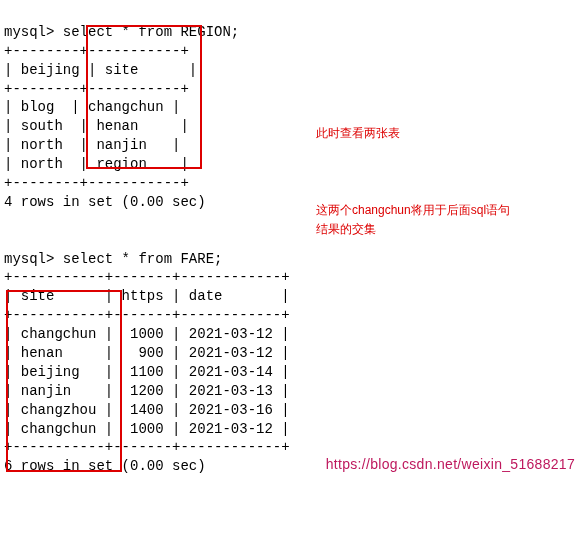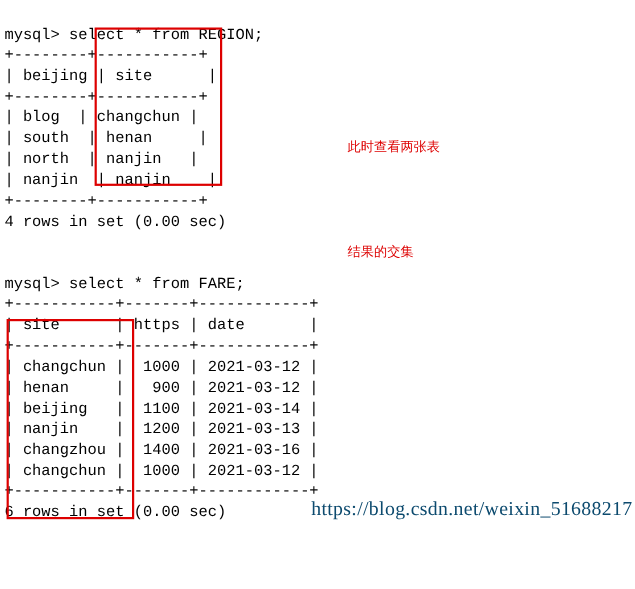--- a/index.html
+++ b/index.html
@@ -28,40 +28,40 @@
     color: #d00;
     font-family: "SimSun", "Microsoft YaHei", sans-serif;
     font-size: 12px;
     line-height: 1.6;
     white-space: normal;
   }
   .watermark {
     position: absolute;
     right: 10px;
     bottom: 6px;
-    color: #0c4a6e;
-    font-family: Liberation Serif, serif;
-    font-size: 18px;
+    color: #be185d;
+    font-family: Liberation Sans, sans-serif;
+    font-size: 14px;
     letter-spacing: 0.3px;
     -webkit-user-select: none;
     user-select: none;
   }
 </style>
 </head>
 <body>
 
 <div class="term">
 <span>mysql&gt; select * from REGION;</span>
 <span>+--------+-----------+</span>
 <span>| beijing | site      |</span>
 <span>+--------+-----------+</span>
 <span>| blog  | changchun |</span>
 <span>| south  | henan     |</span>
 <span>| north  | nanjin   |</span>
-<span>| nanjin  | nanjin    |</span>
+<span>| north  | region    |</span>
 <span>+--------+-----------+</span>
 <span>4 rows in set (0.00 sec)</span>
 
 
 <span>mysql&gt; select * from FARE;</span>
 <span>+-----------+-------+------------+</span>
 <span>| site      | https | date       |</span>
 <span>+-----------+-------+------------+</span>
 <span>| changchun |  1000 | 2021-03-12 |</span>
 <span>| henan     |   900 | 2021-03-12 |</span>
@@ -73,17 +73,17 @@
 <span>6 rows in set (0.00 sec)</span>
 </div>
 
 <div class="box" style="left:86px; top:25px; width:112px; height:140px;"></div>
 <div class="box" style="left:6px; top:290px; width:112px; height:178px;"></div>
 
 <div class="annot" style="left:316px; top:82px; width:230px;margin-top:42px;">
   <span>此时查看两张表</span><br>
   <br>
   <br><br>
-  <br>
+  <span>这两个changchun将用于后面sql语句</span><br>
   <span>结果的交集</span>
 </div>
 
 <div class="watermark">https://blog.csdn.net/weixin_51688217</div>
 
 </body></html>

